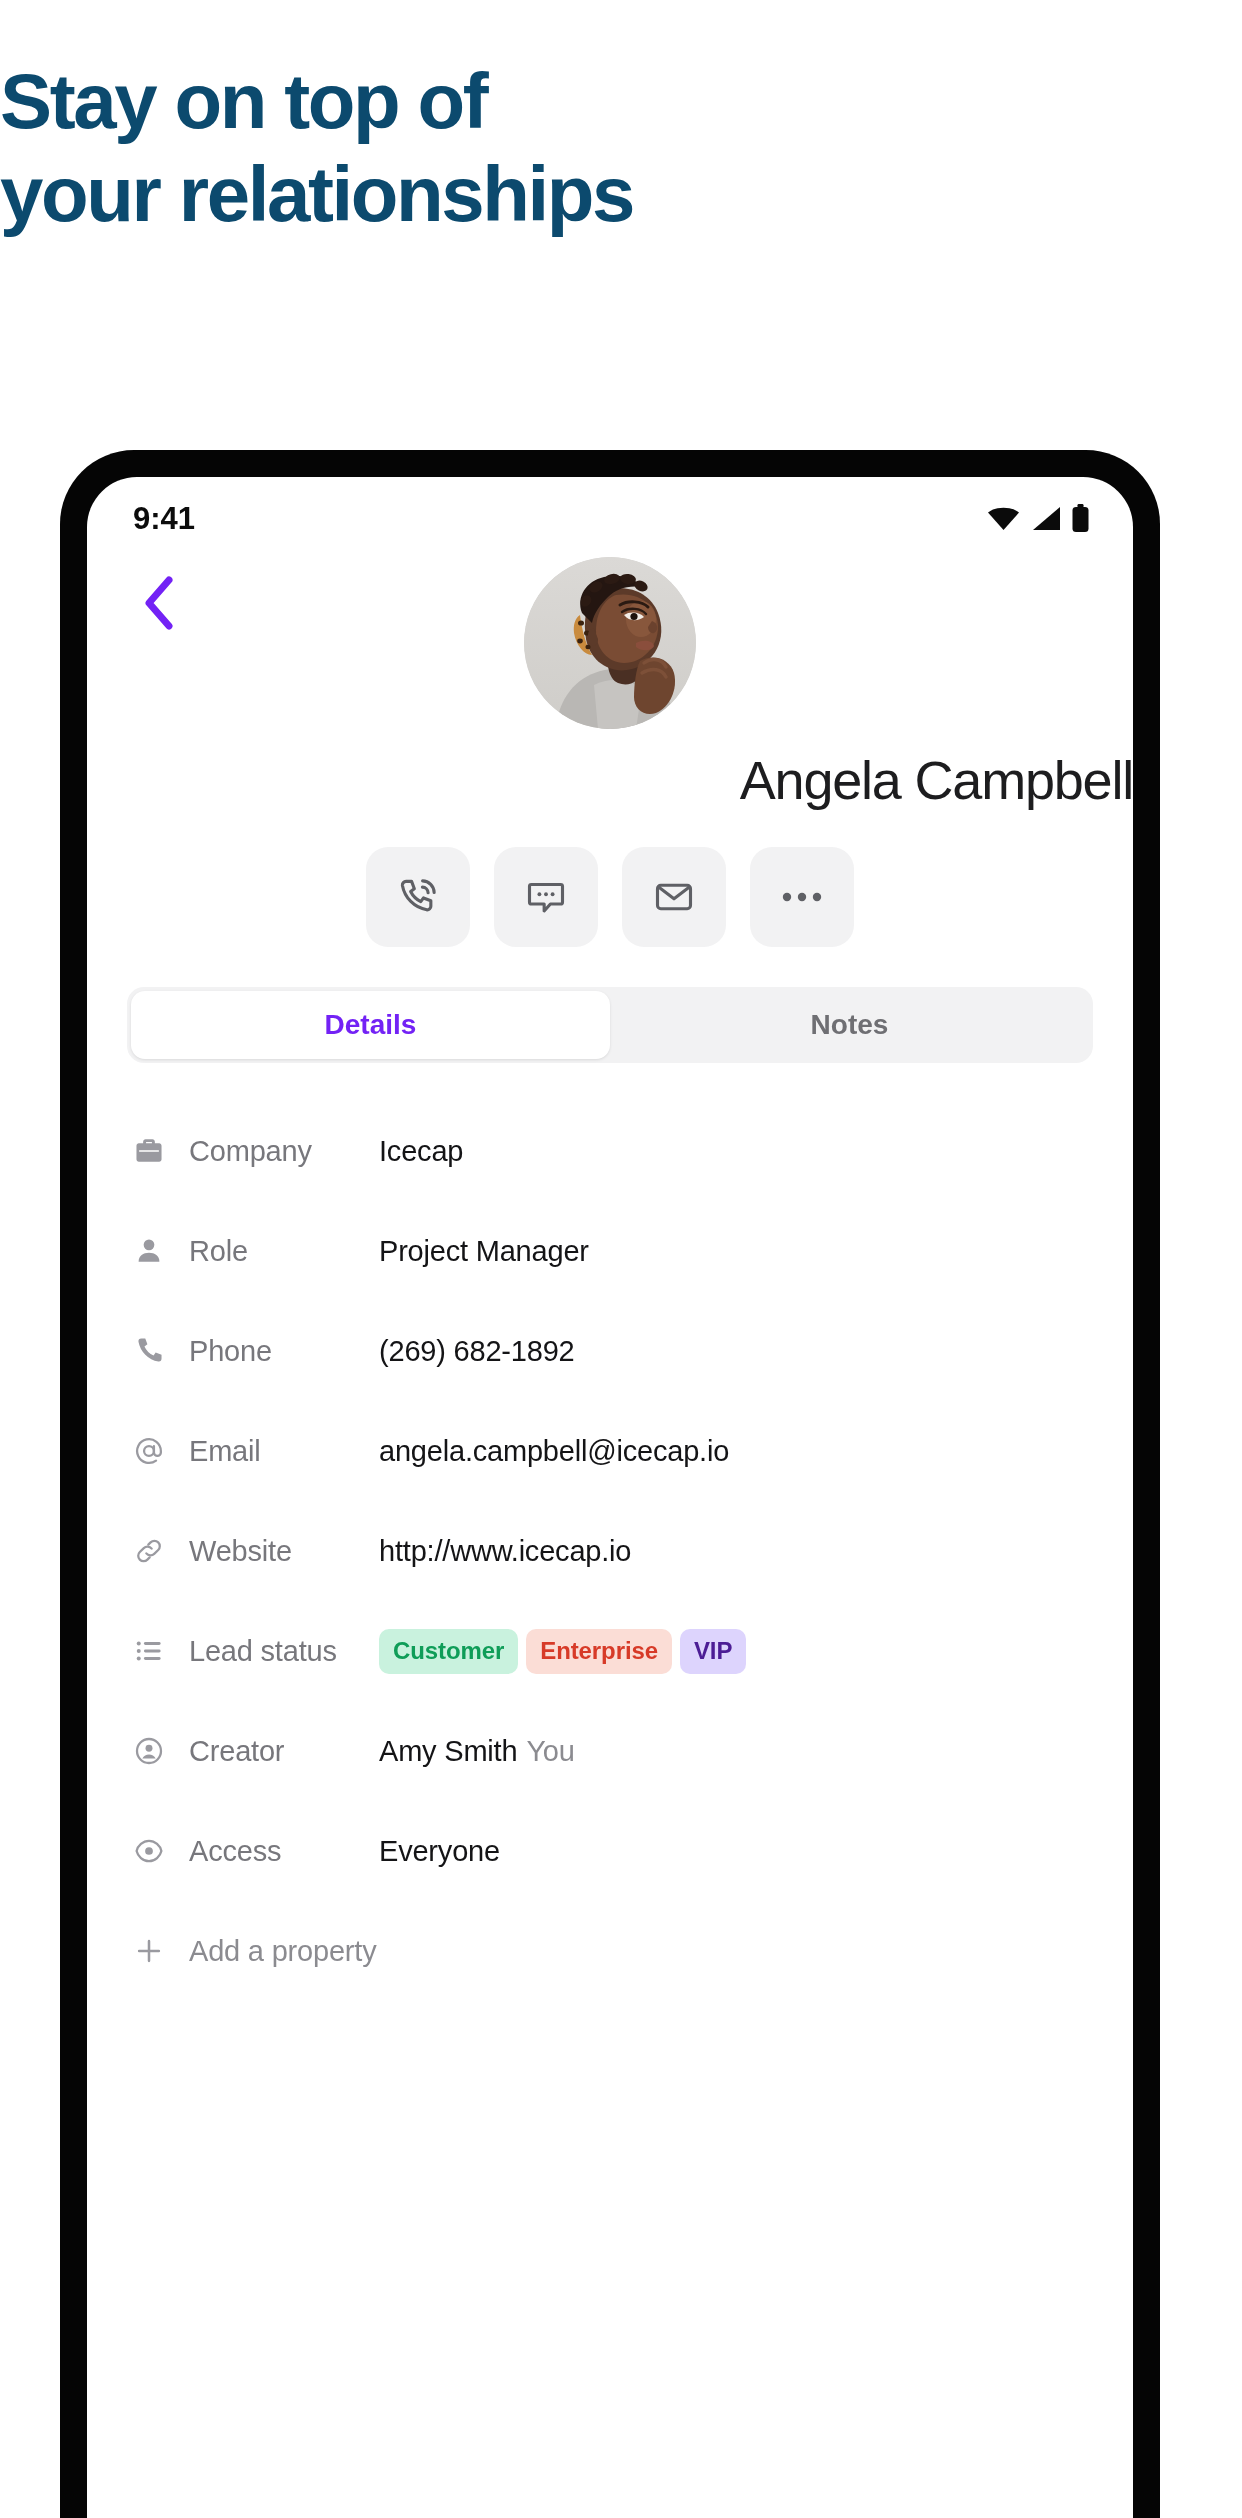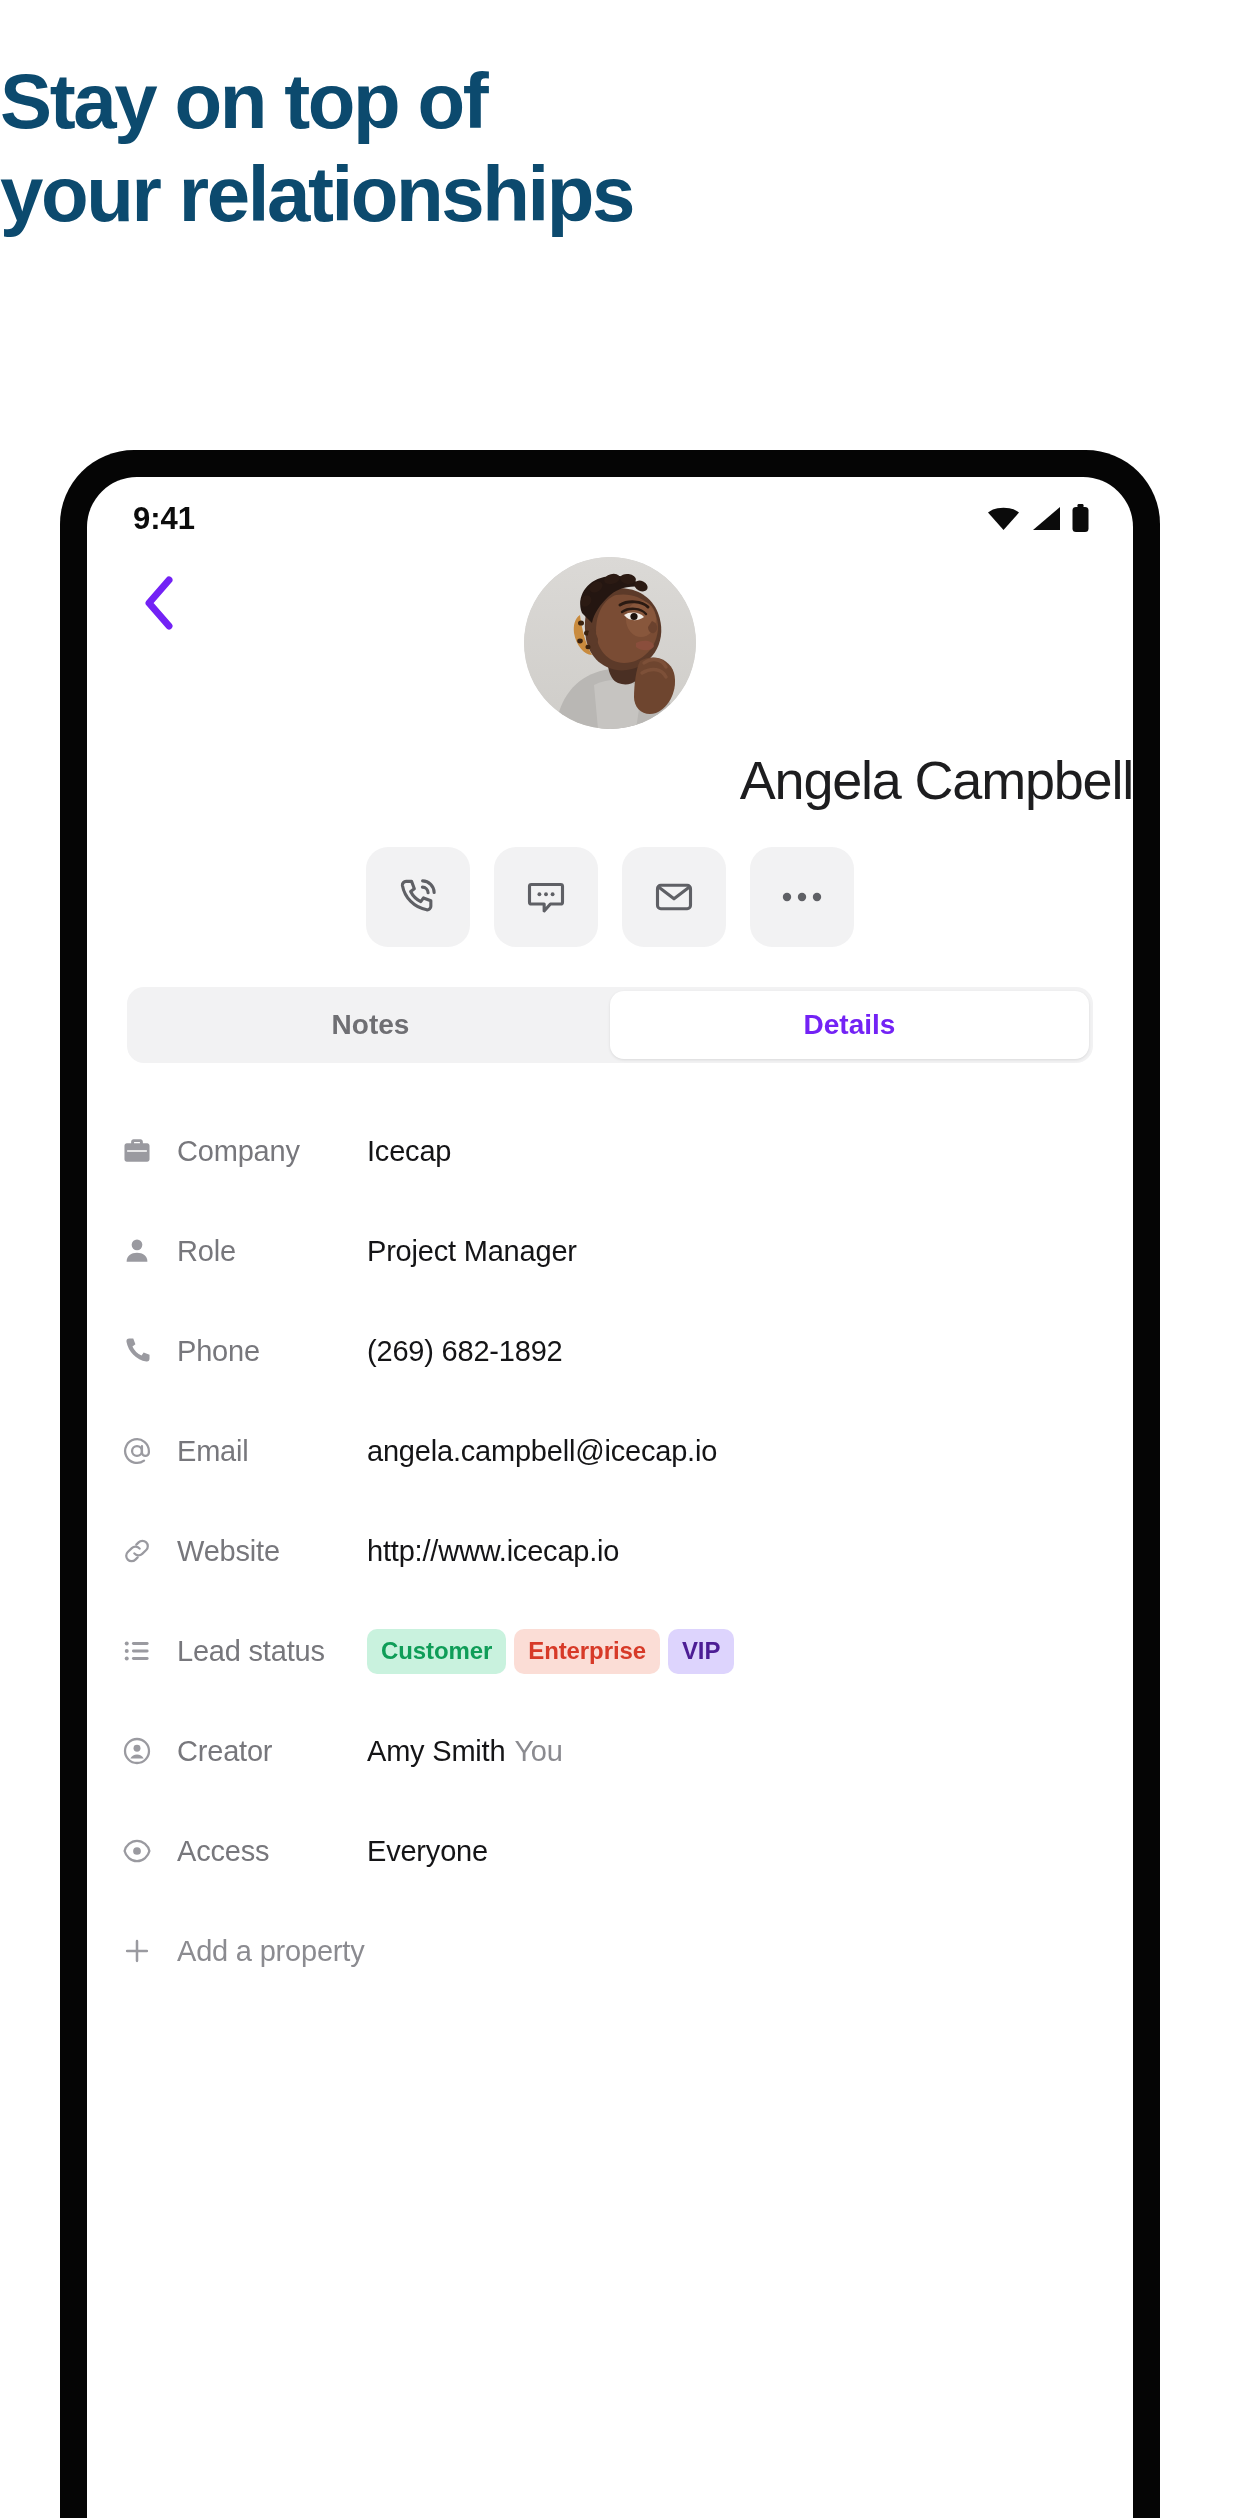--- a/index.html
+++ b/index.html
@@ -111,21 +111,21 @@
     cursor:pointer;
   }
   .tab.active {
     background:#ffffff;
     color:#7322f5;
     box-shadow:0 1px 3px rgba(0,0,0,.10);
   }
 
   
   .details {
-    position:absolute; left:0; top:624px; width:860px;
+    position:absolute; left:0; top:624px; width:860px;padding-left:12px;
   }
   .row {
     display:flex; align-items:center;
     height:100px;
     padding-left:34px;
   }
   .row-icon {
     width:44px; min-width:44px;
     display:flex; align-items:center; justify-content:flex-start;
   }
@@ -294,22 +294,22 @@
             <svg width="44" height="14" viewBox="0 0 44 14">
               <circle cx="7" cy="7" r="4.2" fill="#5f6065"></circle>
               <circle cx="22" cy="7" r="4.2" fill="#5f6065"></circle>
               <circle cx="37" cy="7" r="4.2" fill="#5f6065"></circle>
             </svg>
           </span>
         </div>
       </div>
 
       <div class="tabs">
+        <div class="tab active">Details</div>
         <div class="tab">Notes</div>
-        <div class="tab active">Details</div>
       </div>
 
       <div class="details">
 
         <div class="row">
           <span class="row-icon">
             <svg width="32" height="32" viewBox="0 0 24 24" fill="#9a9aa0">
               <path d="M9.4 3.2h5.2c1 0 1.8.8 1.8 1.8v1.2h3.2c1 0 1.8.8 1.8 1.8v10.2c0 1-.8 1.8-1.8 1.8H4.4c-1 0-1.8-.8-1.8-1.8V8c0-1 .8-1.8 1.8-1.8h3.2V5c0-1 .8-1.8 1.8-1.8zm.4 3h4.4V5.2H9.8v1zM4.6 12.6h14.8v-1.1H4.6v1.1z"></path>
             </svg>
           </span>

